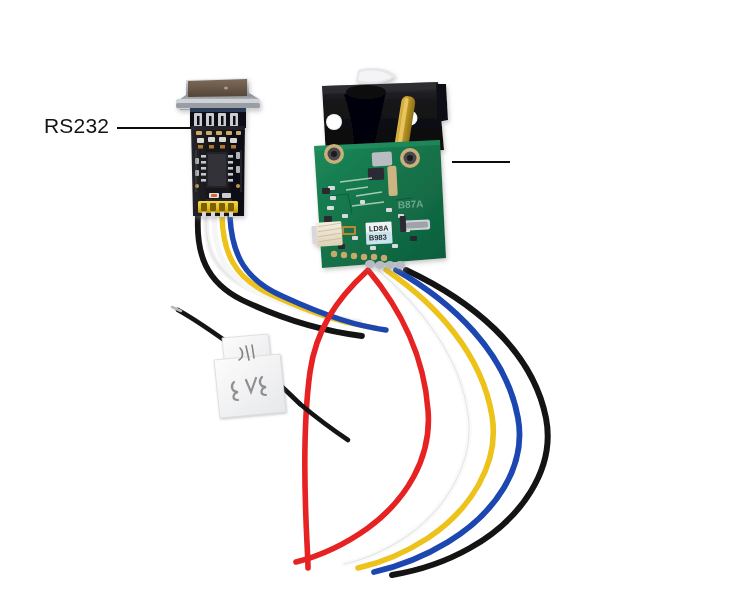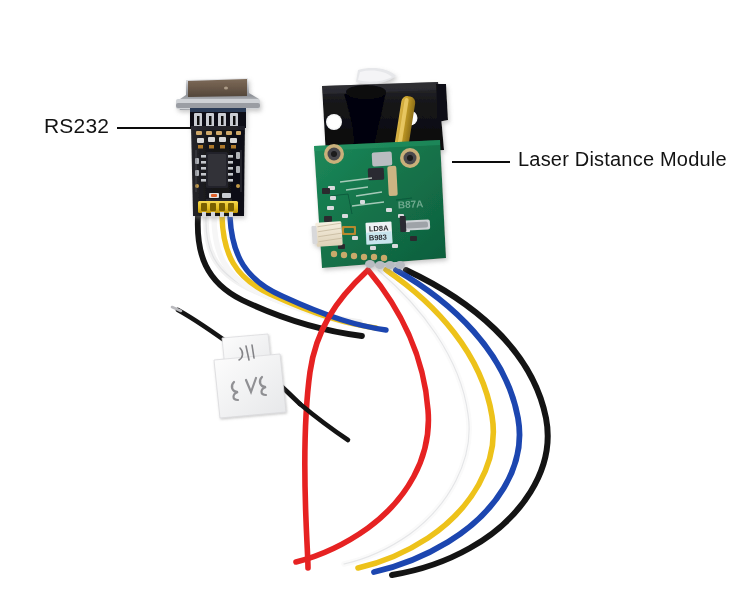--- a/index.html
+++ b/index.html
@@ -359,15 +359,14 @@
     </g>
 
     <g stroke="#0c0c0c" stroke-width="2">
       <line x1="117" y1="128" x2="191" y2="128"></line>
       <line x1="452" y1="162" x2="510" y2="162"></line>
     </g>
   </svg>
 
   <div class="anno anno-left">RS232</div>
 
-  <div class="anno anno-right">Laser Distance Module</div>
 
 </div>
 
 </body></html>

